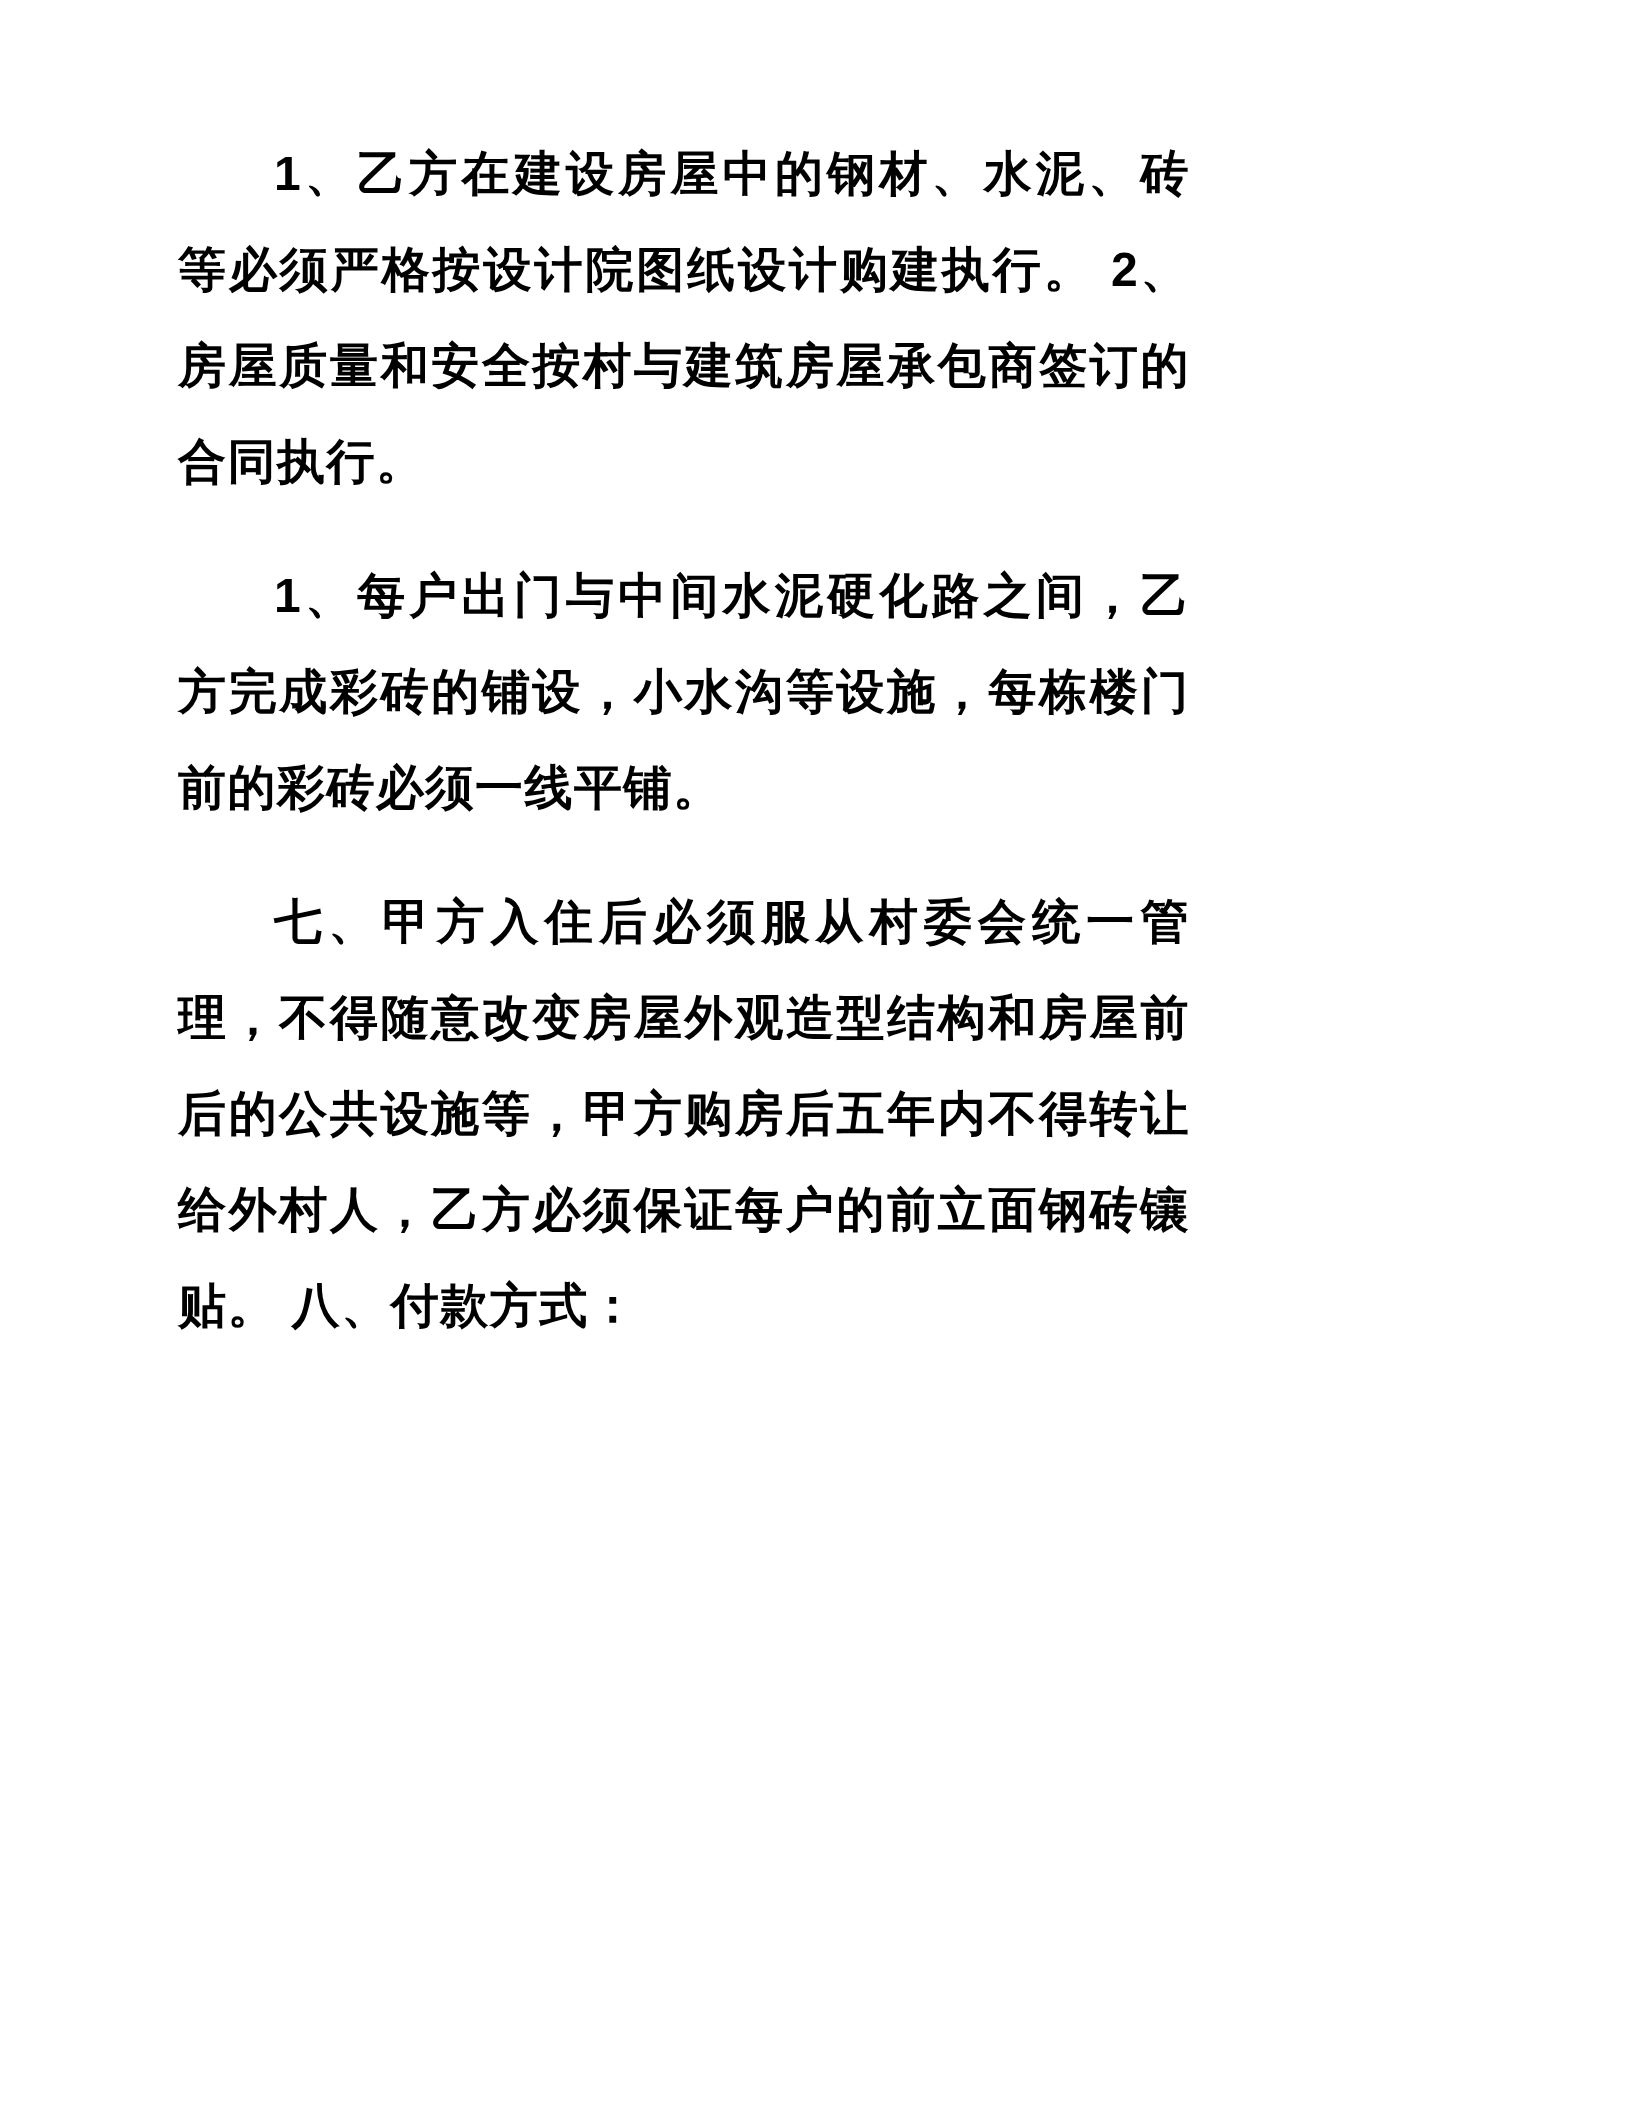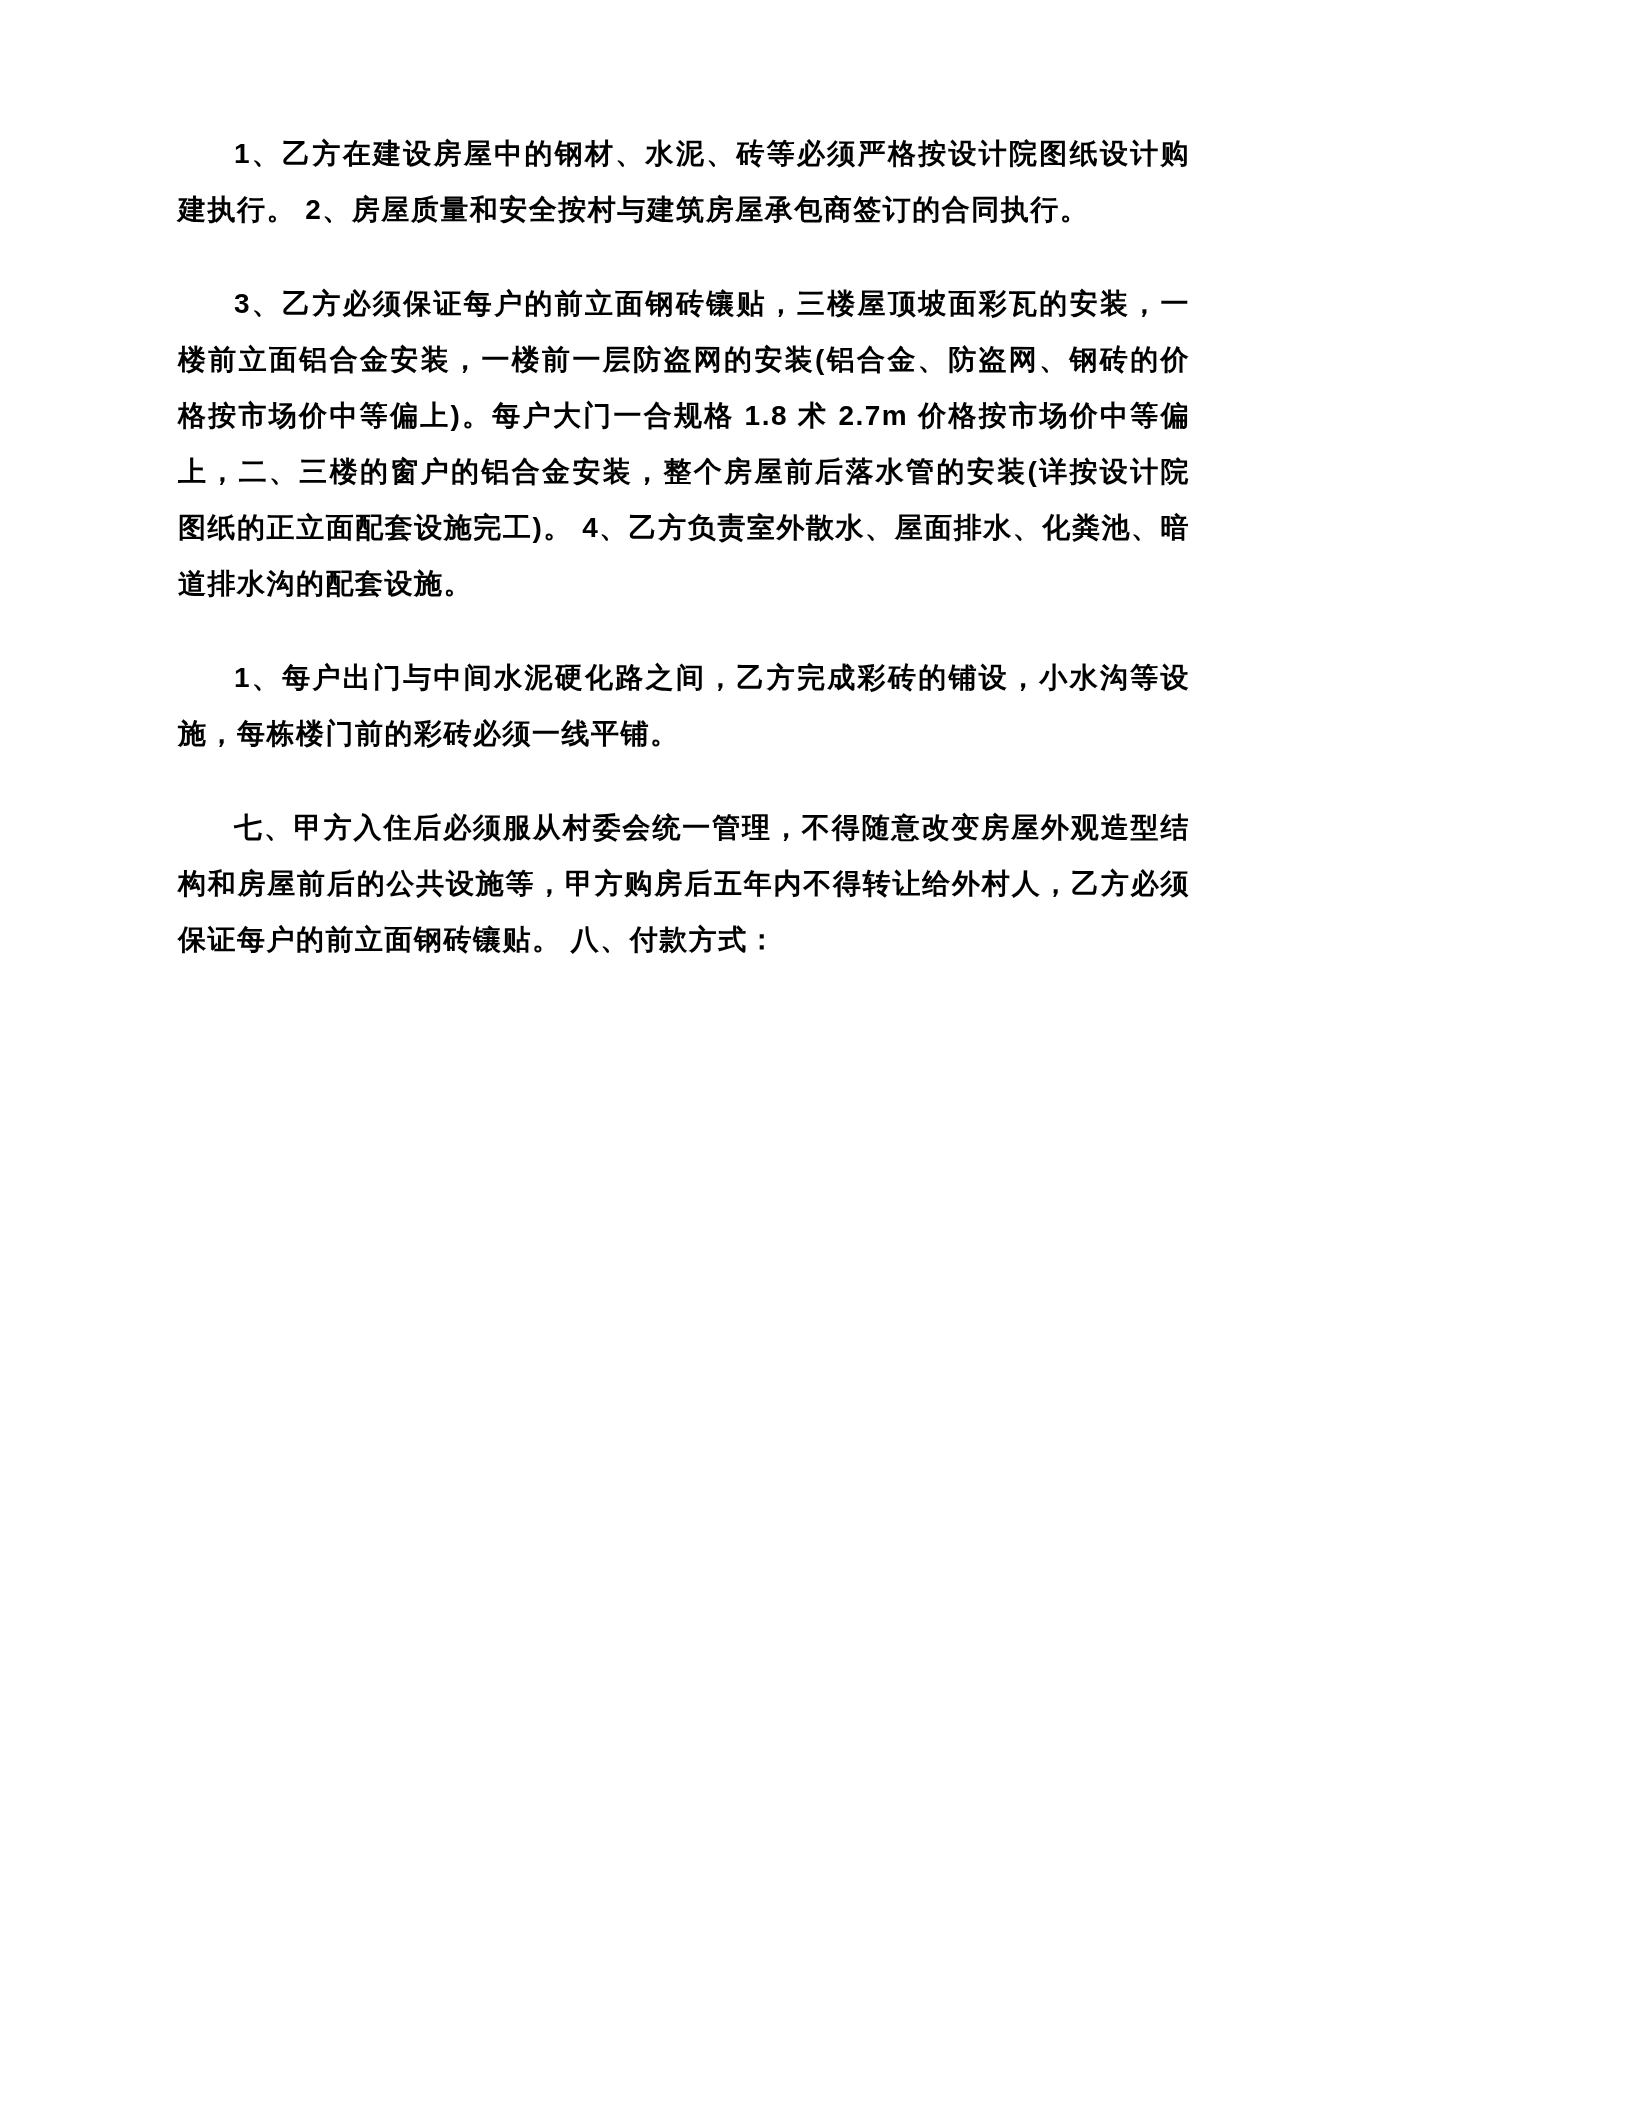--- a/index.html
+++ b/index.html
@@ -14,32 +14,31 @@
     }
     .page {
       box-sizing: border-box;
       width: 1368px;
       height: 2112px;
       background: #ffffff;
       color: #000000;
       padding: 126px 178px 0 178px;
       font-family: "Liberation Sans", "DejaVu Sans", sans-serif;
       font-weight: 600;
-      font-size: 28px;
+      font-size: 48px;
       line-height: 2.0;
     }
     .para {
       margin: 0 0 38px 0;
       text-indent: 2em;
       text-align: justify;
       letter-spacing: 1.5px;
       word-break: break-all;
     }
   </style>
 </head>
 <body>
 
 <div class="page">
   <p class="para">1、乙方在建设房屋中的钢材、水泥、砖等必须严格按设计院图纸设计购建执行。 2、房屋质量和安全按村与建筑房屋承包商签订的合同执行。</p>
-  <p class="para">3、乙方必须保证每户的前立面钢砖镶贴，三楼屋顶坡面彩瓦的安装，一楼前立面铝合金安装，一楼前一层防盗网的安装(铝合金、防盗网、钢砖的价格按市场价中等偏上)。每户大门一合规格 1.8 术 2.7m 价格按市场价中等偏上，二、三楼的窗户的铝合金安装，整个房屋前后落水管的安装(详按设计院图纸的正立面配套设施完工)。 4、乙方负责室外散水、屋面排水、化粪池、暗道排水沟的配套设施。</p>
   <p class="para">1、每户出门与中间水泥硬化路之间，乙方完成彩砖的铺设，小水沟等设施，每栋楼门前的彩砖必须一线平铺。</p>
   <p class="para">七、甲方入住后必须服从村委会统一管理，不得随意改变房屋外观造型结构和房屋前后的公共设施等，甲方购房后五年内不得转让给外村人，乙方必须保证每户的前立面钢砖镶贴。 八、付款方式：</p>
 </div>
 
 </body></html>

